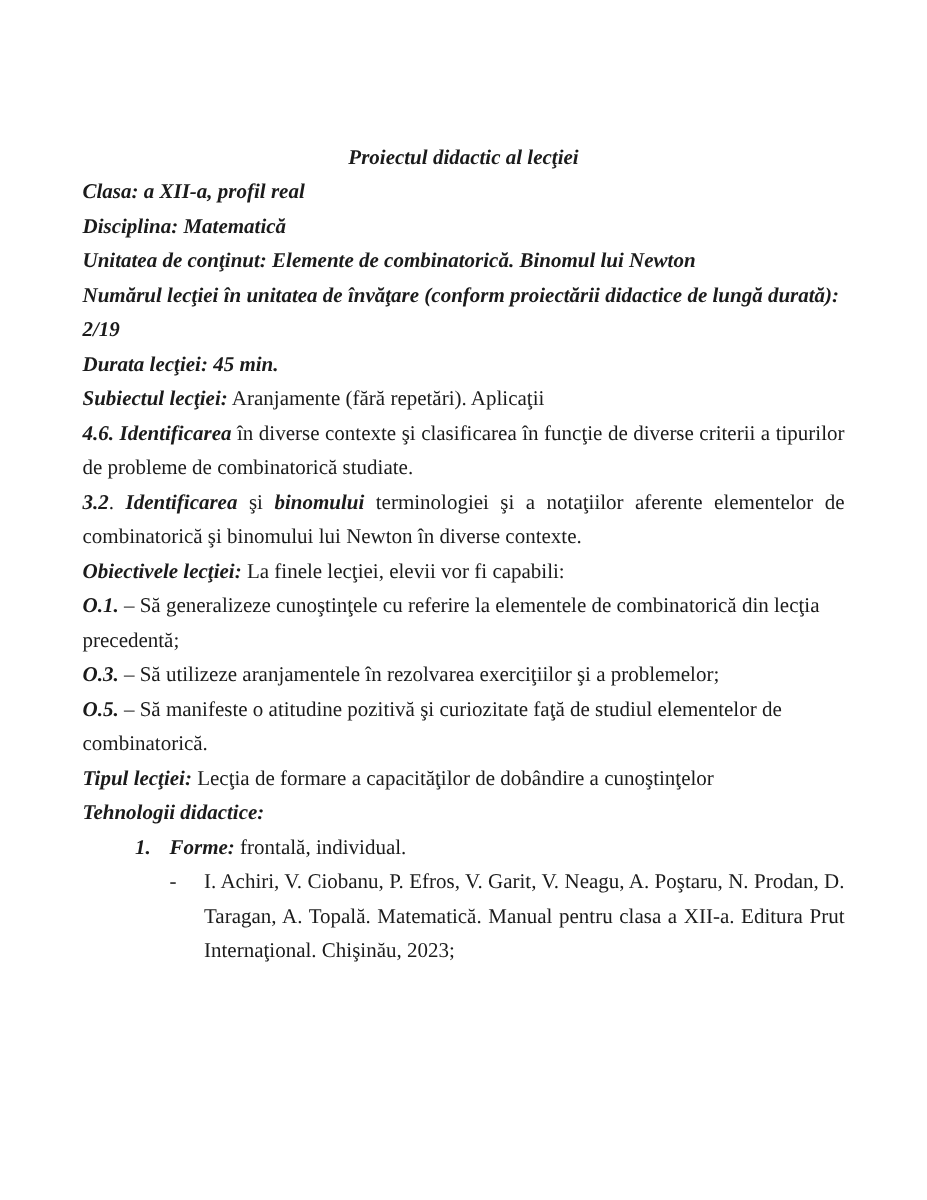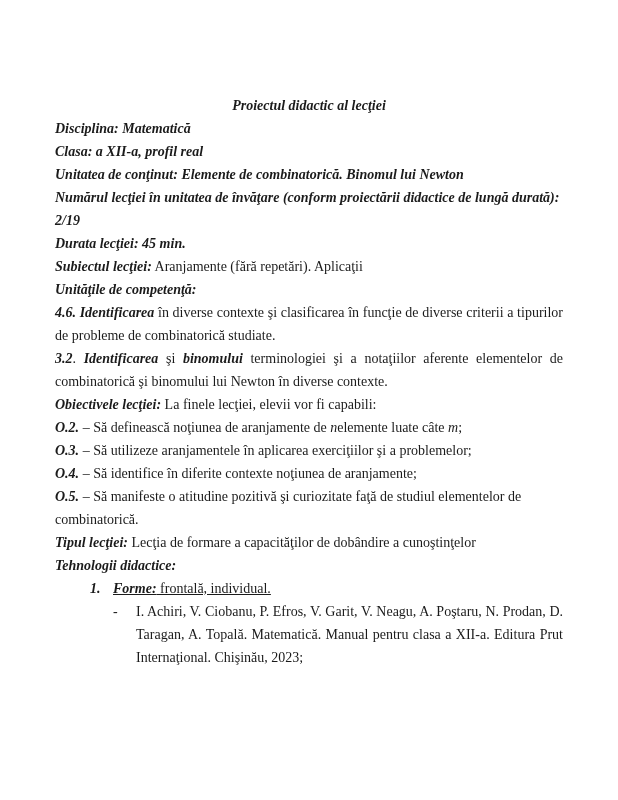--- a/index.html
+++ b/index.html
@@ -17,51 +17,49 @@
     color: #1b1b1b;
     background: #ffffff;
     margin-top: 28px;
   }
   p { margin: 0; }
   .t { text-align: center; }
   .j { text-align: justify; }
   .run-b { font-weight: 700; font-style: italic; }
   .run-i { font-style: italic; }
   
-  .ln { padding-left: 58px; text-decoration: underline; }
+  .ln { padding-left: 58px; }
   .ln .marker {
     display: inline-block; width: 23px; margin-left: -23px;
     font-weight: 700; font-style: italic;
   }
   
   .ld { padding-left: 81px; }
   .ld .marker {
     display: inline-block; width: 23px; margin-left: -23px;
     font-weight: 400; font-style: normal;
   }
 </style>
 </head>
 <body style="color: rgb(27, 27, 27); background: rgb(255, 255, 255);">
 
 <div class="page">
 
   <p class="t"><span class="run-b run-i">Proiectul didactic al lecţiei</span></p>
+  <p><span class="run-b run-i">Clasa: a XII-a, profil real</span></p>
   <p><span class="run-b run-i">Disciplina: Matematică</span></p>
-  <p><span class="run-b run-i">Clasa: a XII-a, profil real</span></p>
   <p><span class="run-b run-i">Unitatea de conţinut: Elemente de combinatorică. Binomul lui Newton</span></p>
   <p><span class="run-b run-i">Numărul lecţiei în unitatea de învăţare (conform proiectării didactice de lungă durată): 2/19</span></p>
   <p><span class="run-b run-i">Durata lecţiei: 45 min.</span></p>
   <p><span class="run-b run-i">Subiectul lecţiei:</span><span> Aranjamente (fără repetări). Aplicaţii</span></p>
-  <p><span class="run-b run-i">Unităţile de competenţă:</span></p>
   <p class="j"><span class="run-b run-i">4.6. </span><span class="run-b">Identificarea</span><span> în diverse contexte şi clasificarea în funcţie de diverse criterii a tipurilor de probleme de combinatorică studiate.</span></p>
   <p class="j"><span class="run-b run-i">3.2</span><span>. </span><span class="run-b">Identificarea</span><span> şi </span><span class="run-b">binomului</span><span> terminologiei şi a notaţiilor aferente elementelor de combinatorică şi binomului lui Newton în diverse contexte.</span></p>
   <p><span class="run-b run-i">Obiectivele lecţiei:</span><span> La finele lecţiei, elevii vor fi capabili:</span></p>
-  <p><span class="run-b run-i">O.2.</span><span> – Să definească noţiunea de aranjamente de </span><span class="run-i">n</span><span>elemente luate câte </span><span class="run-i">m</span><span>;</span></p>
-  <p><span class="run-b run-i">O.3.</span><span> – Să utilizeze aranjamentele în aplicarea exerciţiilor şi a problemelor;</span></p>
-  <p><span class="run-b run-i">O.4.</span><span> – Să identifice în diferite contexte noţiunea de aranjamente;</span></p>
+  <p><span class="run-b run-i">O.1.</span><span> – Să generalizeze cunoştinţele cu referire la elementele de combinatorică din lecţia precedentă;</span></p>
+  <p><span class="run-b run-i">O.3.</span><span> – Să utilizeze aranjamentele în rezolvarea exerciţiilor şi a problemelor;</span></p>
   <p><span class="run-b run-i">O.5.</span><span> – Să manifeste o atitudine pozitivă şi curiozitate faţă de studiul elementelor de combinatorică.</span></p>
   <p><span class="run-b run-i">Tipul lecţiei:</span><span> Lecţia de formare a capacităţilor de dobândire a cunoştinţelor</span></p>
   <p><span class="run-b run-i">Tehnologii didactice:</span></p>
 
   <p class="ln"><span class="marker">1.</span><span class="run-b run-i">Forme:</span><span> frontală, individual.</span></p>
   <p class="ld j"><span class="marker">-</span><span>I. Achiri, V. Ciobanu, P. Efros, V. Garit, V. Neagu, A. Poştaru, N. Prodan, D. Taragan, A. Topală. Matematică. Manual pentru clasa a XII-a. Editura Prut Internaţional. Chişinău, 2023;</span></p>
 
 </div>
 
 </body></html>

